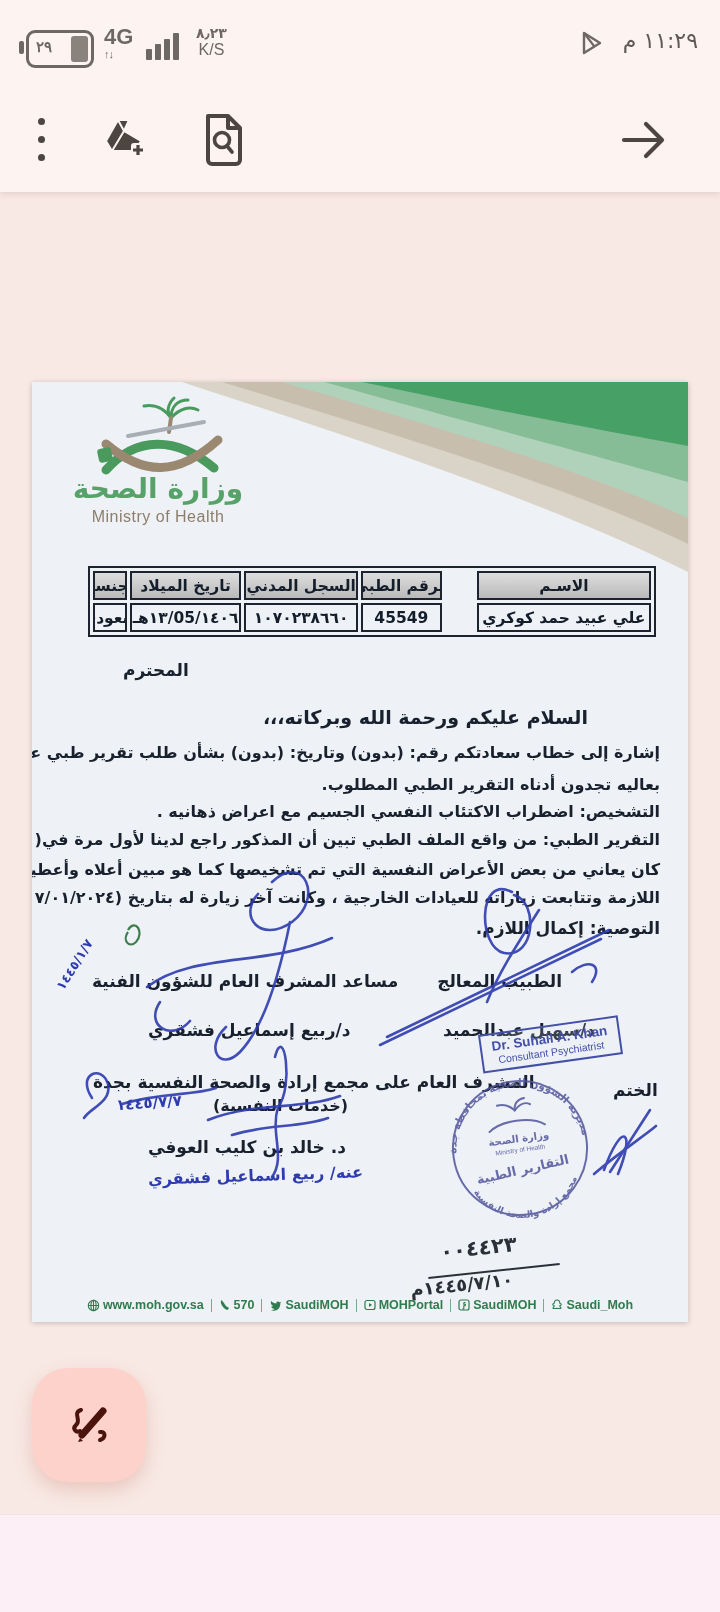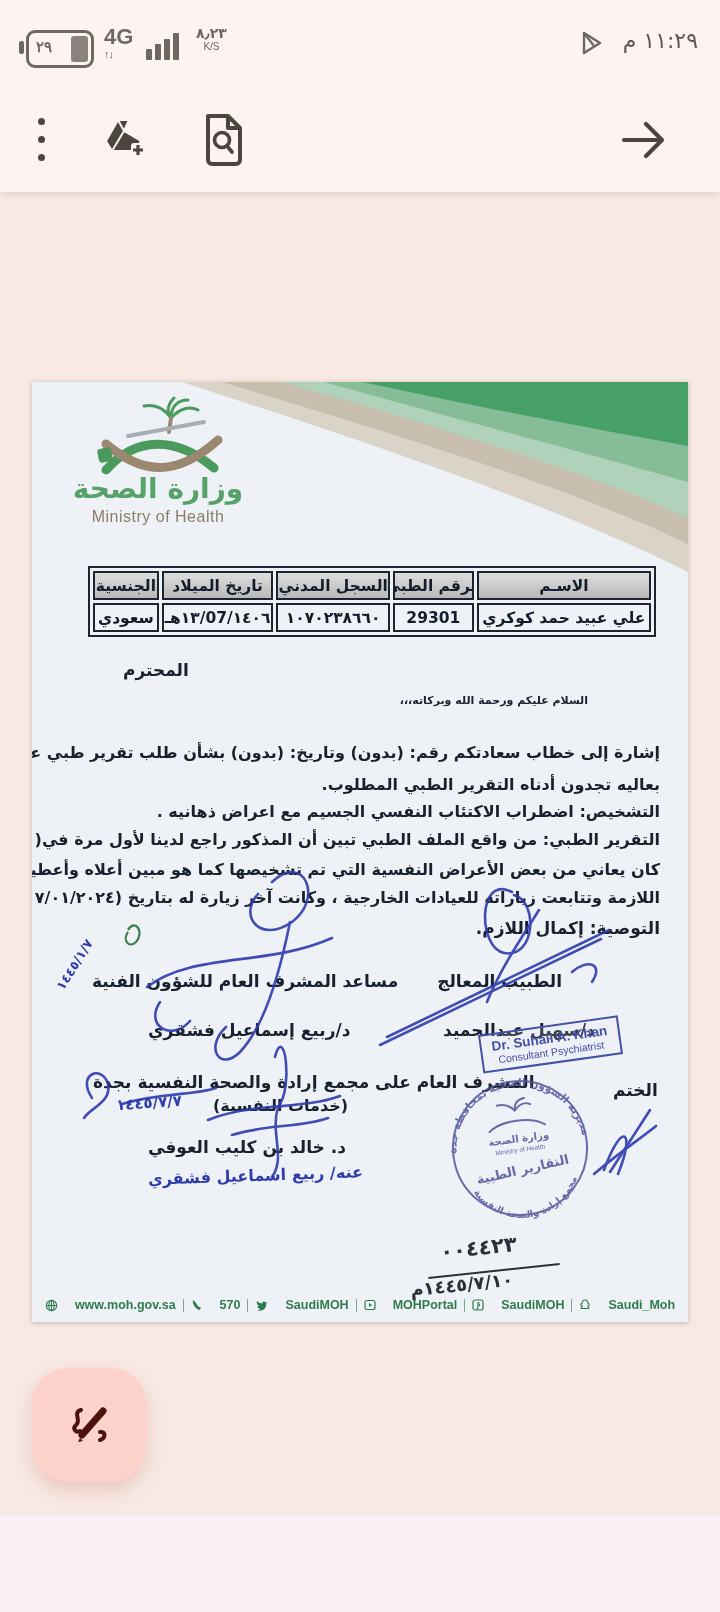--- a/index.html
+++ b/index.html
@@ -15,21 +15,21 @@
   .battery:before{content:"";position:absolute;left:-10px;top:8px;width:5px;height:13px;
            background:#6e6862;border-radius:2px;}
   .battery-num{position:absolute;left:7px;top:5px;font-size:15px;font-weight:bold;color:#6e6862;}
   .battery-fill{position:absolute;right:3px;top:3px;bottom:3px;width:17px;background:#8a837d;border-radius:3px;}
   .net4g{position:absolute;left:104px;top:24px;font-size:22px;font-weight:bold;color:#6e6862;}
   .netarrows{position:absolute;left:104px;top:48px;font-size:11px;color:#6e6862;letter-spacing:-1px;}
   .sigbars{position:absolute;left:146px;top:32px;width:34px;height:28px;}
   .sigbars i{position:absolute;bottom:0;width:6px;background:#6e6862;border-radius:1px;}
   .speed{position:absolute;left:196px;top:26px;text-align:center;color:#6e6862;line-height:1.1;}
   .speed .v{font-size:14px;font-weight:bold;}
-  .speed .u{font-size:10px;}
+  .speed .u{font-size:16px;}
   .play-ic{position:absolute;right:116px;top:30px;}
   .time{position:absolute;right:22px;top:28px;font-size:22px;color:#5f5954;direction:rtl;}
 
   .kebab{position:absolute;left:32px;top:116px;width:20px;height:52px;cursor:pointer;}
   .kebab i{position:absolute;left:6px;width:7px;height:7px;border-radius:50%;background:#4c4540;}
   .tb-ic{position:absolute;top:112px;cursor:pointer;}
   .tb-title{position:absolute;left:268px;top:118px;font-size:37px;color:#3b3530;letter-spacing:.5px;}
   .fwd{position:absolute;left:616px;top:112px;cursor:pointer;}
 
   
@@ -44,32 +44,32 @@
            color:#8d7e6b;letter-spacing:.5px;}
   .doc-title{position:absolute;left:0;right:0;top:146px;text-align:center;font-size:19px;font-weight:bold;color:#141e2b;}
 
   .mtable{position:absolute;left:56px;top:184px;width:558px;border:2.5px solid #1d2430;padding:3px;
           direction:rtl;background:#eef1f6;}
   .trow{display:flex;gap:3px;direction:rtl;}
   .trow + .trow{margin-top:3px;}
   .tcell{border:2px solid #1d2430;height:25px;display:flex;align-items:center;justify-content:center;
          font-weight:bold;font-size:15.5px;color:#141e2b;white-space:nowrap;overflow:hidden;}
   .thead{background:linear-gradient(#dedede,#b9b9b9);}
-  .c0{flex:0 0 30.5%;} .c1{flex:0 0 13.8%;} .c2{flex:0 0 19.6%;} .c3{flex:0 0 19.3%;} .c4{flex:1;}
+  .c0{flex:0 0 30.5%;margin-left:32px;} .c1{flex:0 0 13.8%;} .c2{flex:0 0 19.6%;} .c3{flex:0 0 19.3%;} .c4{flex:1;}
 
   .rect-stamp{position:absolute;left:448px;top:643px;transform:rotate(-8deg);border:2px solid #4450a8;
               color:#4450a8;padding:4px 10px;text-align:center;background:rgba(238,241,246,.15);}
   .rect-stamp .l1{font-size:13.5px;font-weight:bold;white-space:nowrap;}
   .rect-stamp .l2{font-size:10.5px;white-space:nowrap;}
   .hand{position:absolute;color:#2b3038;font-weight:bold;font-family:"DejaVu Sans",sans-serif;direction:rtl;}
   .blue-hand{color:#2e3cae;}
   .doc-footer{position:absolute;left:0;right:0;top:916px;display:flex;justify-content:center;align-items:center;
               gap:7px;color:#2f7c4d;font-size:12.5px;font-weight:bold;}
   .doc-footer .sep{width:1px;height:13px;background:#7aa98c;}
-  .fitem{display:flex;align-items:center;gap:17px;}
+  .fitem{display:flex;align-items:center;gap:3px;}
 
   
   .fab{position:absolute;left:32px;top:1368px;width:114px;height:114px;border-radius:36px;
        background:#fcd2cb;box-shadow:0 8px 18px rgba(190,100,80,.25);display:flex;align-items:center;
        justify-content:center;cursor:pointer;}
 
   
   .navbar{position:absolute;left:0;top:1514px;width:720px;height:98px;background:#fcf0f6;
           border-top:1px solid rgba(120,80,90,.08);}
 </style>
@@ -152,29 +152,29 @@
     <div class="mtable">
       <div class="trow">
         <div class="tcell thead c0 ar">الاسـم</div>
         <div class="tcell thead c1 ar">الرقم الطبي</div>
         <div class="tcell thead c2 ar">السجل المدني</div>
         <div class="tcell thead c3 ar">تاريخ الميلاد</div>
         <div class="tcell thead c4 ar">الجنسية</div>
       </div>
       <div class="trow">
         <div class="tcell c0 ar">علي عبيد حمد كوكري</div>
-        <div class="tcell c1 ar">29301</div>
+        <div class="tcell c1 ar">45549</div>
         <div class="tcell c2 ar">١٠٧٠٢٣٨٦٦٠</div>
-        <div class="tcell c3 ar">١٤٠٦/07/١٣هـ</div>
+        <div class="tcell c3 ar">١٤٠٦/05/١٣هـ</div>
         <div class="tcell c4 ar">سعودي</div>
       </div>
     </div>
 
     <div class="dline" style="left:62px;top:278px;font-size:17px;margin-left:29px;">المحترم</div>
-    <div class="dline" style="right:100px;top:312px;font-size:11px;">السلام عليكم ورحمة الله وبركاته،،،</div>
+    <div class="dline" style="right:100px;top:324px;font-size:19px;">السلام عليكم ورحمة الله وبركاته،،،</div>
     <div class="dline" style="right:28px;top:361px;font-size:16px;">إشارة إلى خطاب سعادتكم رقم: (بدون) وتاريخ: (بدون) بشأن طلب تقرير طبي عن حالــة الموضح هويته</div>
     <div class="dline" style="right:28px;top:393px;font-size:16px;">بعاليه تجدون أدناه التقرير الطبي المطلوب.</div>
     <div class="dline" style="right:28px;top:420px;font-size:16px;">التشخيص: اضطراب الاكتئاب النفسي الجسيم مع اعراض ذهانيه .</div>
     <div class="dline" style="right:28px;top:448px;font-size:16px;">التقرير الطبي: من واقع الملف الطبي تبين أن المذكور راجع لدينا لأول مرة في( ٠٣/٠٧/ ٢٠٢١م )حيث</div>
     <div class="dline" style="right:28px;top:478px;font-size:16px;">كان يعاني من بعض الأعراض النفسية التي تم تشخيصها كما هو مبين أعلاه وأعطيت له العلاجات</div>
     <div class="dline" style="right:28px;top:506px;font-size:16px;">اللازمة وتتابعت زياراته للعيادات الخارجية ، وكانت آخر زيارة له بتاريخ (٠٧/٠١/٢٠٢٤م) .</div>
     <div class="dline" style="right:28px;top:536px;font-size:17px;">التوصية: إكمال اللازم.</div>
 
     <div class="dline" style="right:126px;top:589px;font-size:17px;">الطبيب المعالج</div>
     <div class="dline" style="right:93px;top:638px;font-size:17px;">د/سهيل عبدالحميد</div>

